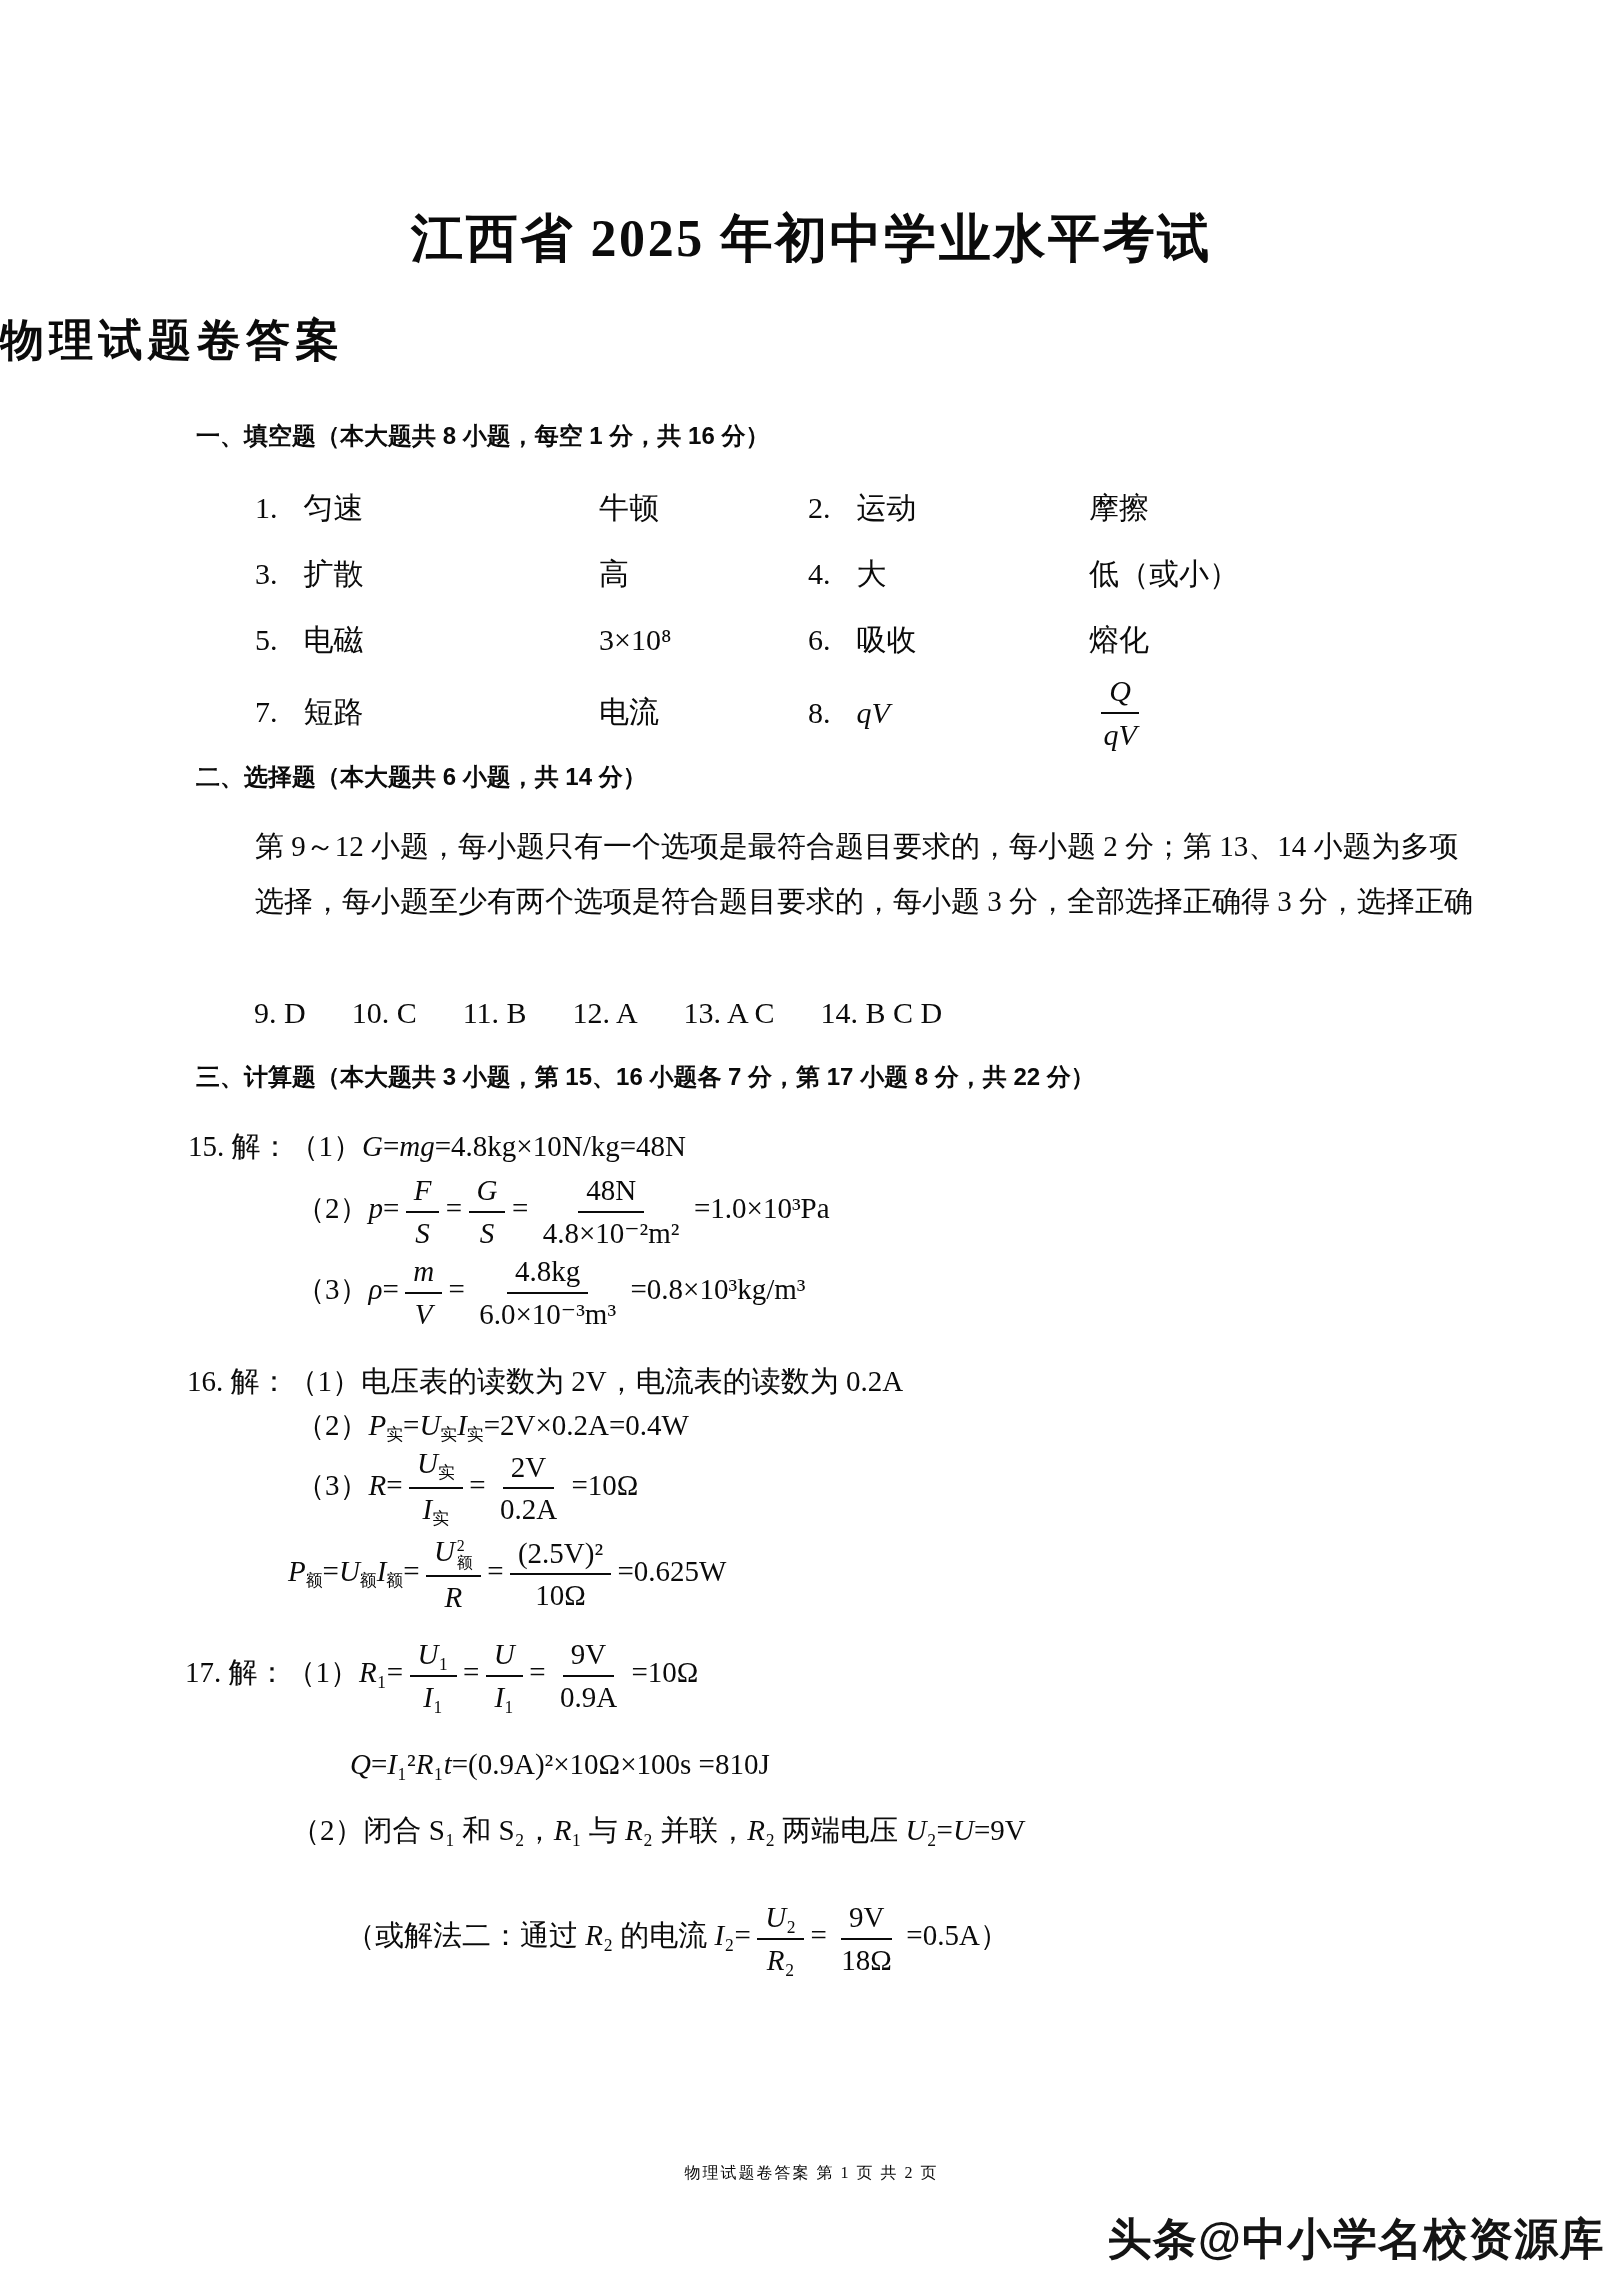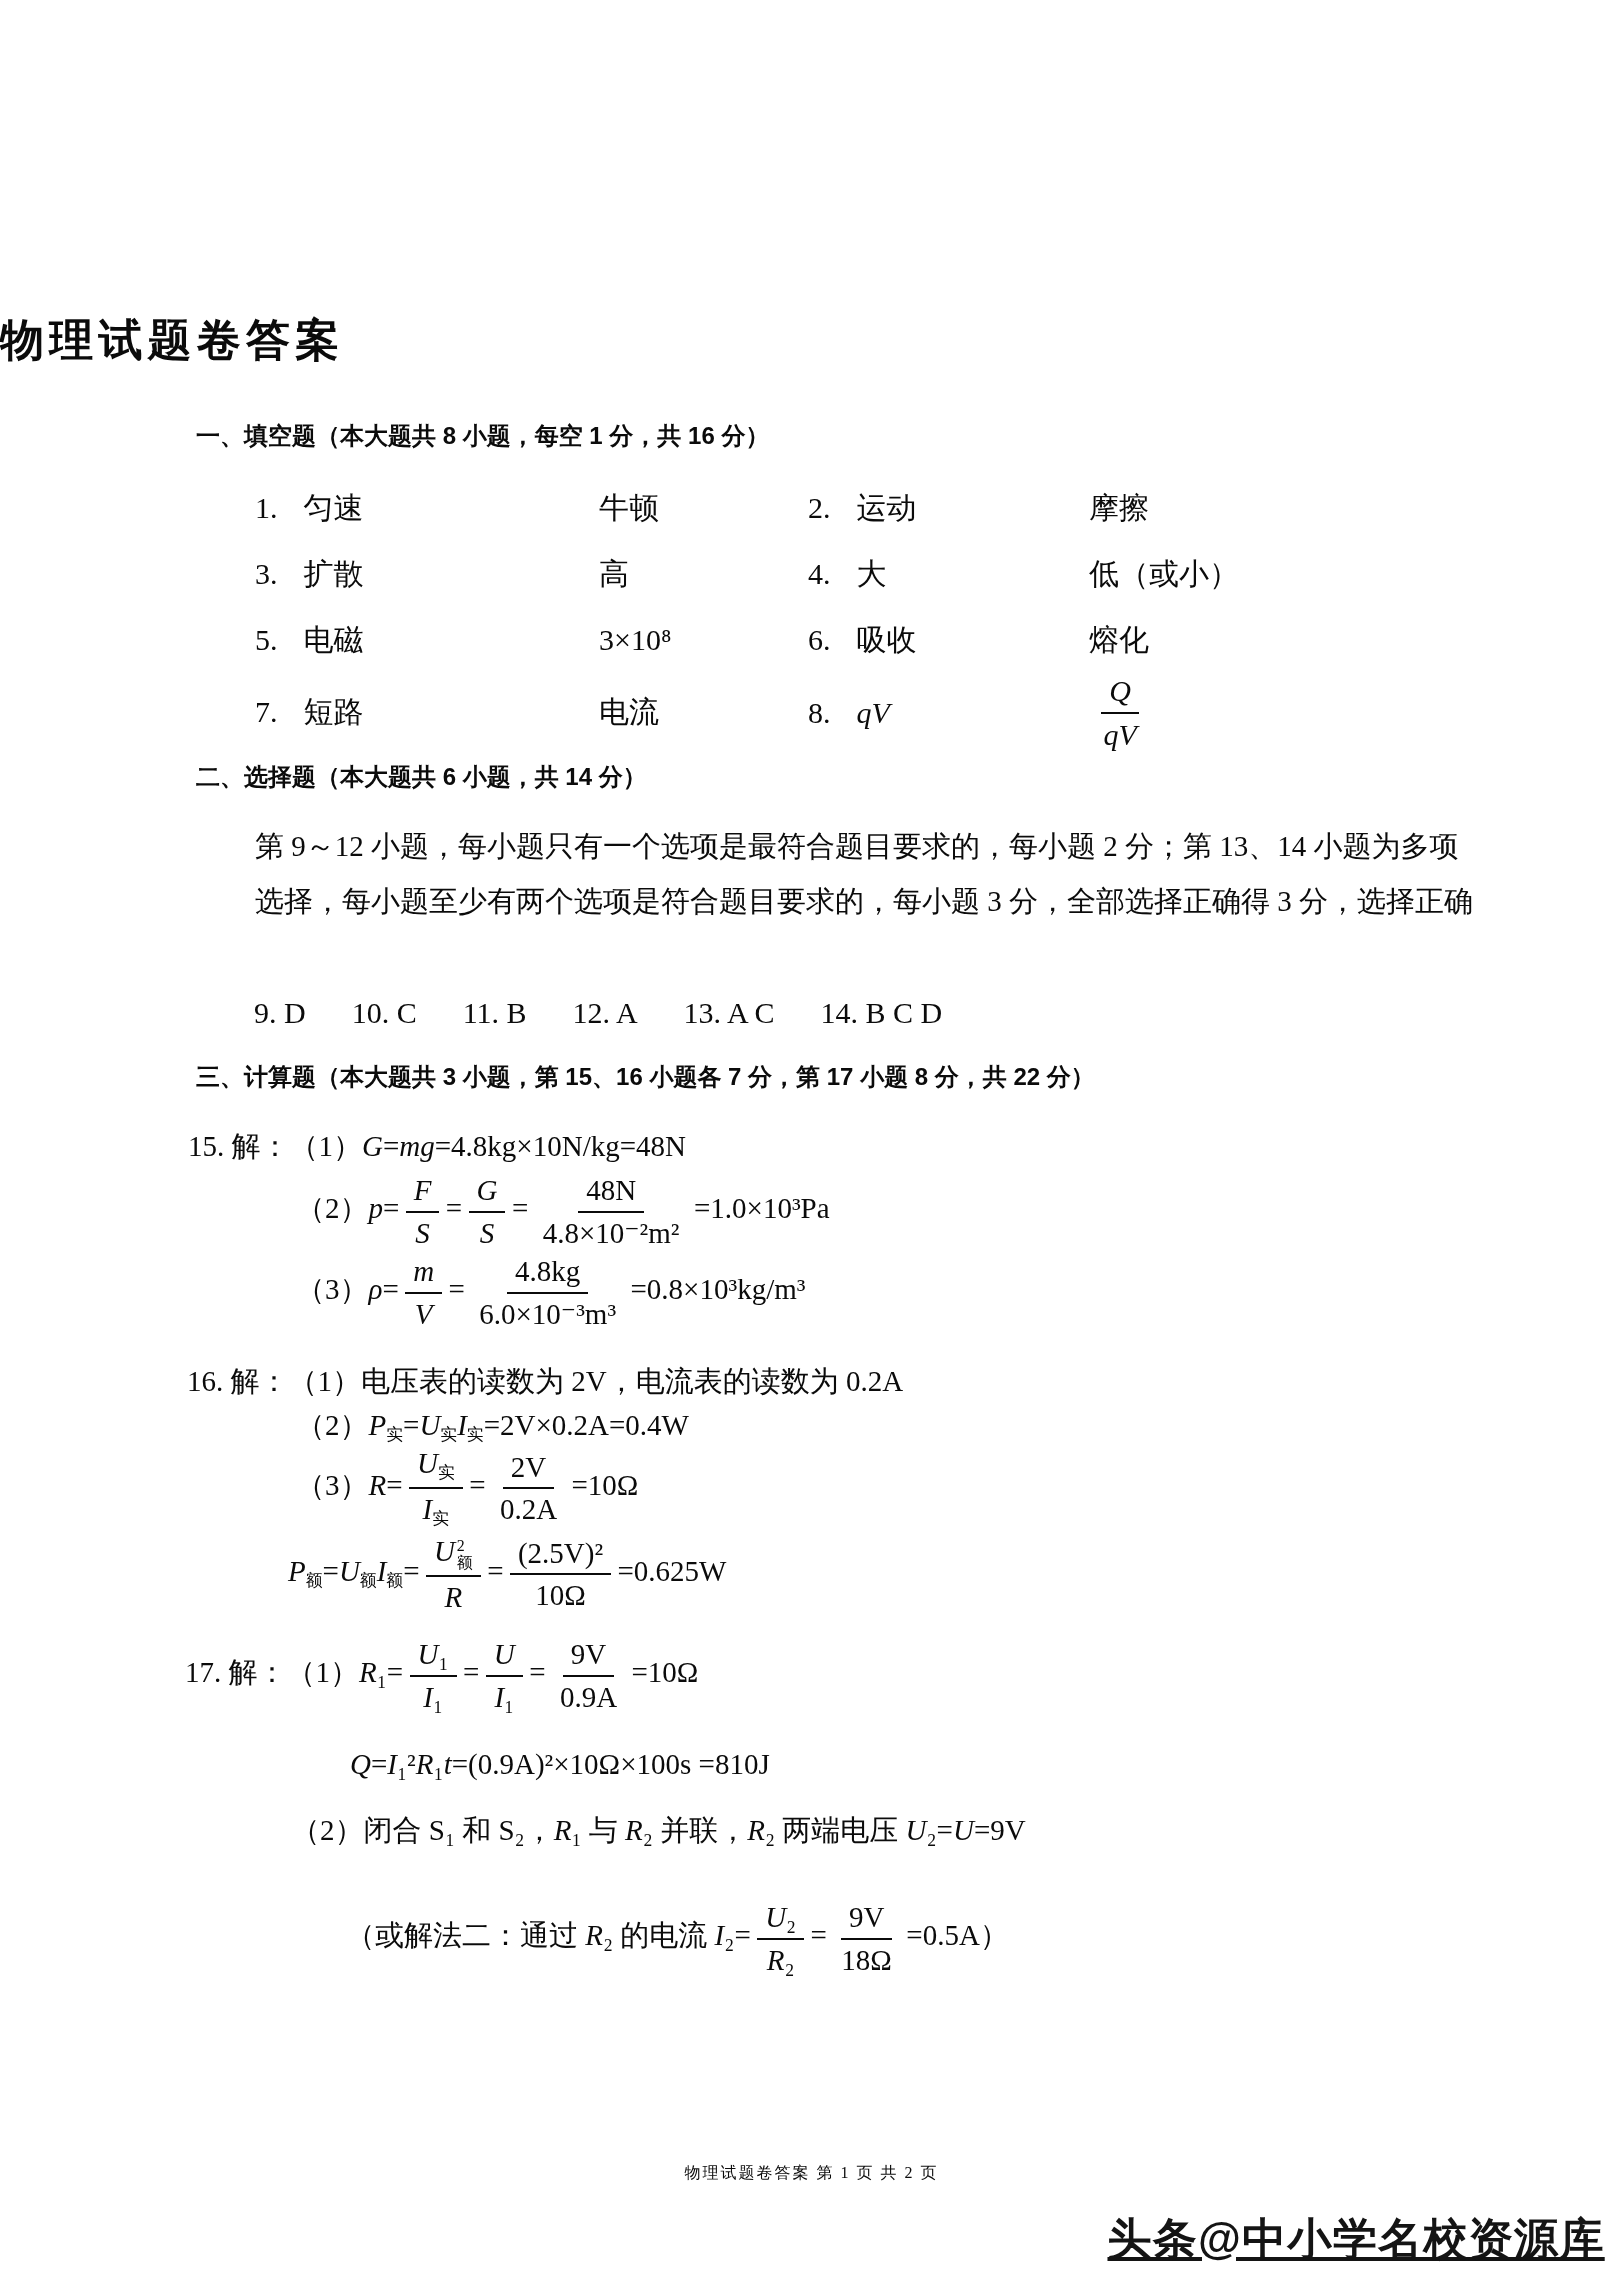--- a/index.html
+++ b/index.html
@@ -25,27 +25,28 @@
   .tok-i{font-style:italic;}
   .tok-sub{font-size:0.58em;vertical-align:-0.3em;}
   .frac{display:inline-flex;flex-direction:column;align-items:center;vertical-align:middle;
     margin:0 6.5px;line-height:1.12;text-align:center;}
   .frac .fn{padding:1.3px 7.9px 3.9px;border-bottom:2.6px solid #0b0b0b;}
   .frac .fd{padding:3.9px 7.9px 1.3px;}
   .supsub{display:inline-flex;flex-direction:column;align-items:flex-start;
     font-size:0.55em;line-height:1.05;vertical-align:middle;margin-left:2px;}
   .footer{left:0;top:2163px;width:100%;text-align:center;font-size:16px;letter-spacing:2px;}
   .watermark{right:18.3px;top:2210px;font-size:44px;font-weight:700;letter-spacing:1.3px;
-    font-family:"Liberation Sans","DejaVu Sans",sans-serif;color:#141414;text-decoration:underline;}
+    font-family:"Liberation Sans","DejaVu Sans",sans-serif;color:#141414;}
 </style>
 </head>
 <body>
 
 <div class="sheet">
 
+  <div class="abs title">江西省 2025 年初中学业水平考试</div>
   <div class="abs subtitle">物理试题卷答案</div>
 
   <div class="abs sec-head" style="top:420px">一、填空题（本大题共 8 小题，每空 1 分，共 16 分）</div>
 
   <div class="abs fill-grid">
     <div class="cell"><span class="q-no">1.</span><span><span class="tok-b">匀速</span></span></div>
     <div class="cell"><span><span class="tok-b">牛顿</span></span></div>
     <div class="cell"><span class="q-no">2.</span><span><span class="tok-b">运动</span></span></div>
     <div class="cell"><span><span class="tok-b">摩擦</span></span></div>
 

